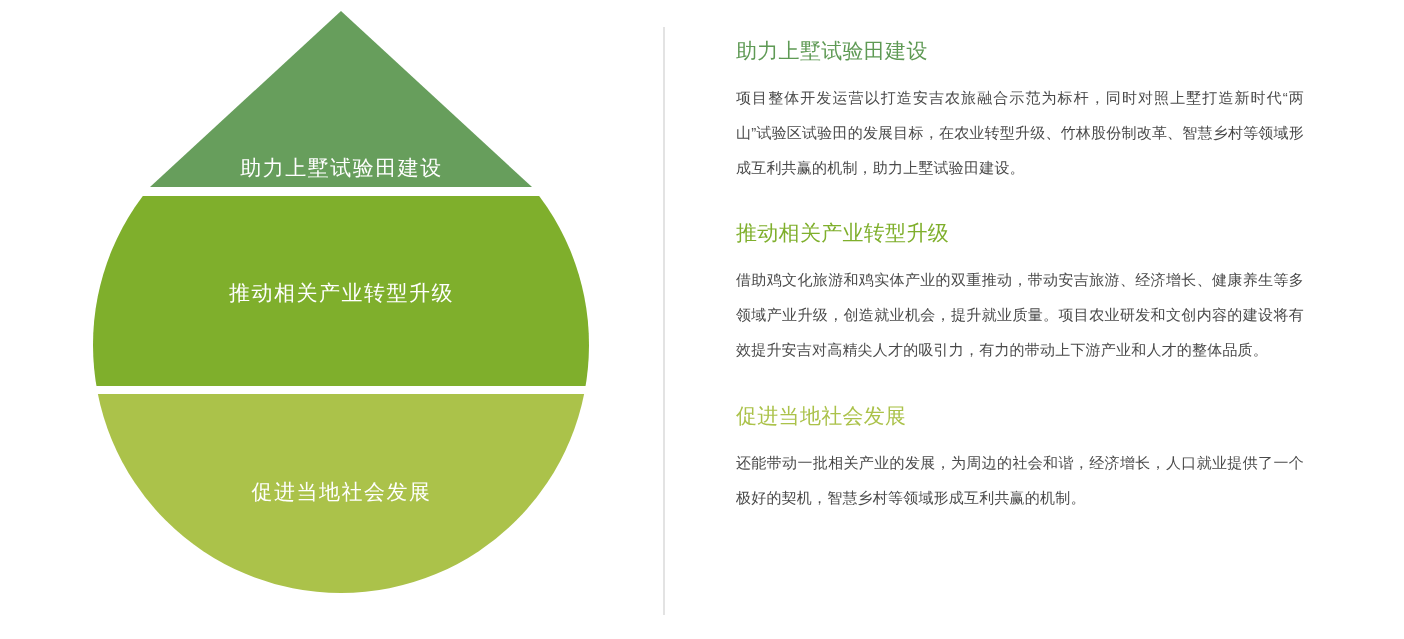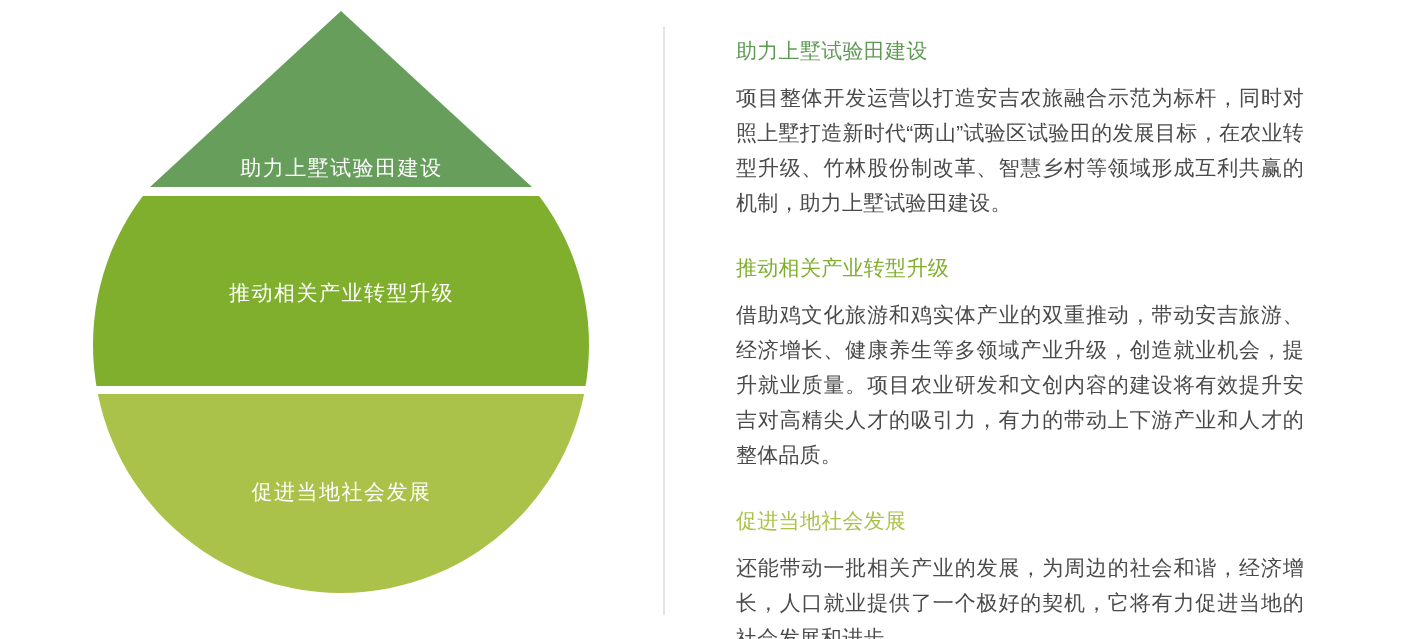--- a/index.html
+++ b/index.html
@@ -74,21 +74,21 @@
     line-height: 30px;
     margin: 0 0 14px 0;
     font-weight: 400;
     letter-spacing: 0.3px;
   }
   .sec-heading.h1 { color: #5f9a55; }
   .sec-heading.h2 { color: #7faf2c; }
   .sec-heading.h3 { color: #abc24a; }
 
   .sec-body {
-    font-size: 21px;
+    font-size: 15px;
     line-height: 35px;
     color: #4a4a4a;
     margin: 0;
     letter-spacing: 0.2px;
     text-align: justify;
     text-justify: inter-character;
   }
 </style>
 </head>
 <body>
@@ -129,18 +129,18 @@
       <p class="sec-body">项目整体开发运营以打造安吉农旅融合示范为标杆，同时对照上墅打造新时代“两山”试验区试验田的发展目标，在农业转型升级、竹林股份制改革、智慧乡村等领域形成互利共赢的机制，助力上墅试验田建设。</p>
     </div>
 
     <div class="section section-2">
       <h2 class="sec-heading h2" style="color: rgb(127, 175, 44);">推动相关产业转型升级</h2>
       <p class="sec-body">借助鸡文化旅游和鸡实体产业的双重推动，带动安吉旅游、经济增长、健康养生等多领域产业升级，创造就业机会，提升就业质量。项目农业研发和文创内容的建设将有效提升安吉对高精尖人才的吸引力，有力的带动上下游产业和人才的整体品质。</p>
     </div>
 
     <div class="section section-3">
       <h2 class="sec-heading h3" style="color: rgb(171, 194, 74);">促进当地社会发展</h2>
-      <p class="sec-body">还能带动一批相关产业的发展，为周边的社会和谐，经济增长，人口就业提供了一个极好的契机，它将有力促进当地的社会发展和进步。</p>
+      <p class="sec-body">还能带动一批相关产业的发展，为周边的社会和谐，经济增长，人口就业提供了一个极好的契机，智慧乡村等领域形成互利共赢的机制。</p>
     </div>
 
   </div>
 
 </div>
 
 </body></html>

